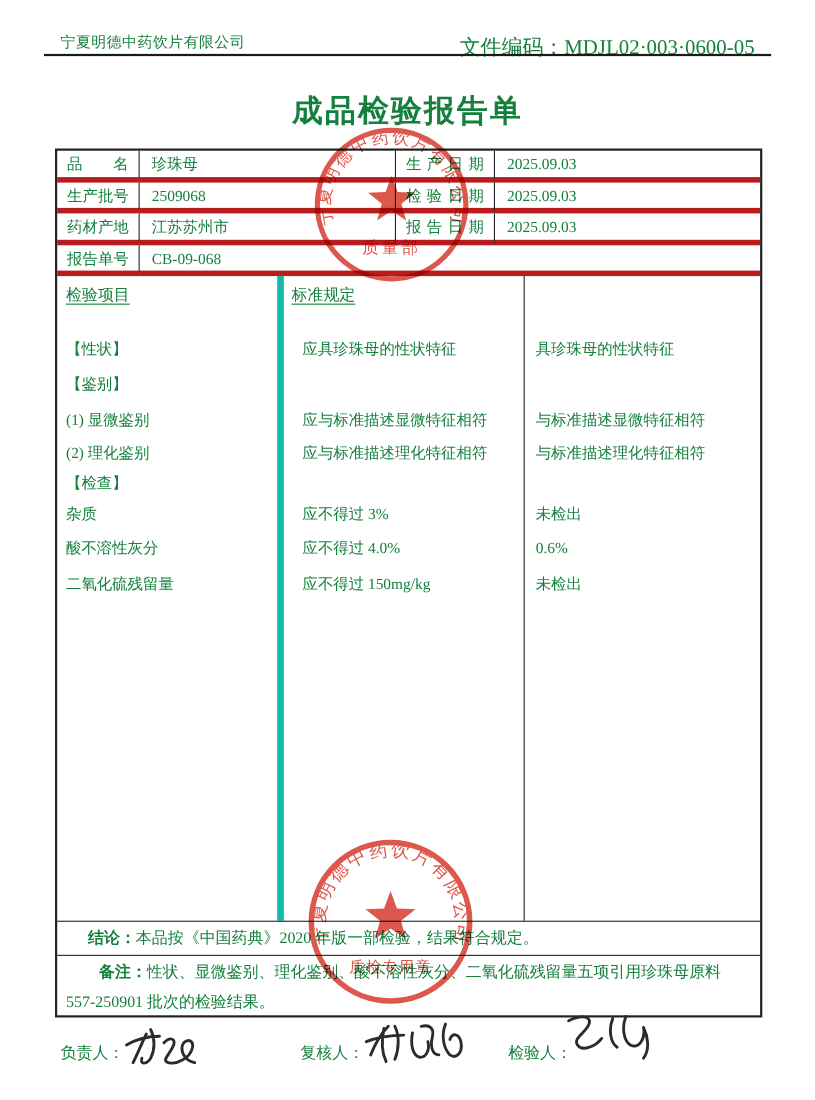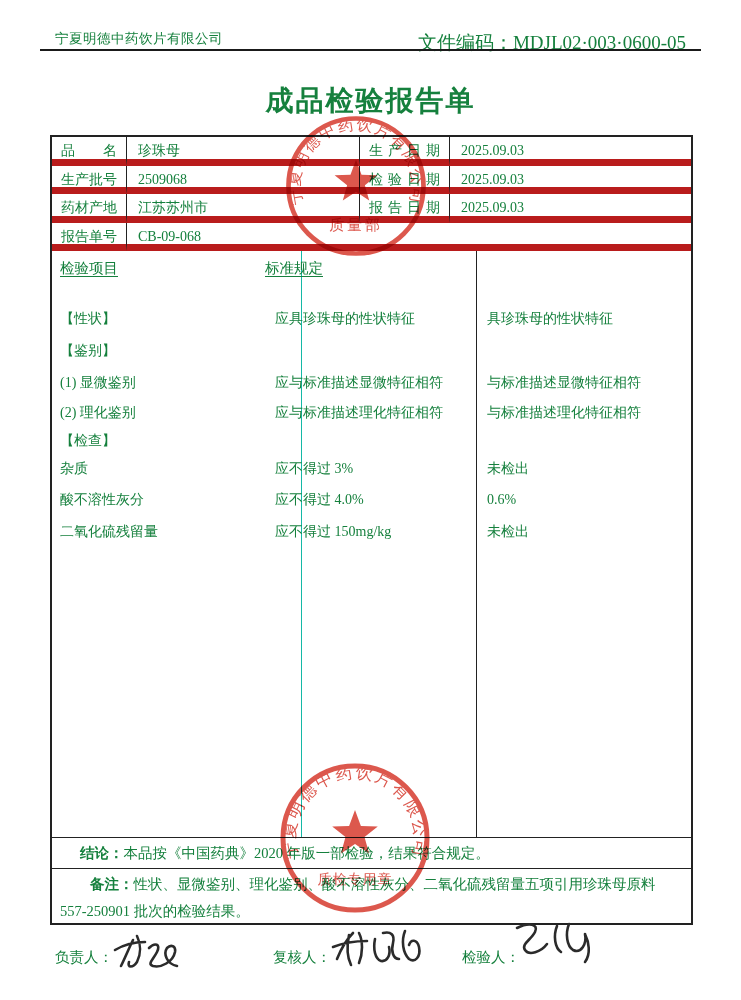--- a/index.html
+++ b/index.html
@@ -13,29 +13,29 @@
   .hdr-rule{position:absolute;left:40px;top:49px;width:661px;height:2px;background:#1a1a1a;}
   .title{position:absolute;left:0;top:82px;width:741px;text-align:center;
          font-size:28px;font-weight:bold;letter-spacing:2px;}
   
   .tbl{position:absolute;left:50px;top:135px;width:643px;height:790px;
        border:2px solid #222;box-sizing:border-box;}
   
   .info{position:absolute;left:0;top:0;width:639px;height:114px;display:grid;
         grid-template-columns:75px 233px 90px 241px;grid-template-rows:repeat(4,28.5px);}
   .info .cell{box-sizing:border-box;font-size:14px;line-height:27.5px;
-        border-bottom:7px solid #b91c1c;white-space:nowrap;overflow:hidden;}
+        border-bottom:5px solid #b91c1c;white-space:nowrap;overflow:hidden;}
   .info .lab{padding:0 9px;text-align:justify;text-align-last:justify;border-right:1px solid #222;}
   .info .val{padding-left:11px;border-right:1px solid #222;}
   .info .val.last{border-right:none;}
   .info .span3{grid-column:2 / 5;border-right:none;}
   
   .results{position:absolute;left:0;top:114px;width:639px;height:586px;}
   .col{position:absolute;top:0;height:586px;box-sizing:border-box;}
-  .col1{left:0;width:250px;border-right:1px solid #14b8a6;padding-left:48px;}
+  .col1{left:0;width:206px;border-right:6px solid #14b8a6;padding-left:48px;}
   .col2{left:213px;width:212px;border-right:1px solid #222;}
   .col3{left:425px;width:214px;}
   .chead{position:absolute;top:8px;left:0;width:100%;font-size:14.5px;
          text-decoration:underline;text-underline-offset:3px;}
   .col1 .chead{left:8px;width:auto;}
   .col2 .chead,.col3 .chead{text-align:left;}
   .rline{position:absolute;height:20px;line-height:20px;font-size:14px;white-space:nowrap;}
   .col1 .rline{left:8px;}
   .col2 .rline,.col3 .rline{left:10px;}
   .t0{top:58px}.t1{top:90px}.t2{top:122px}.t3{top:152px}

